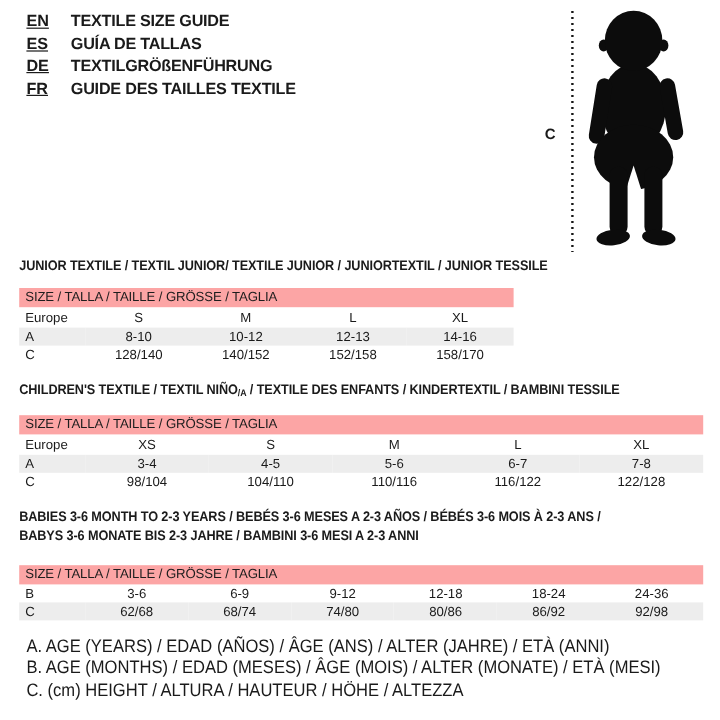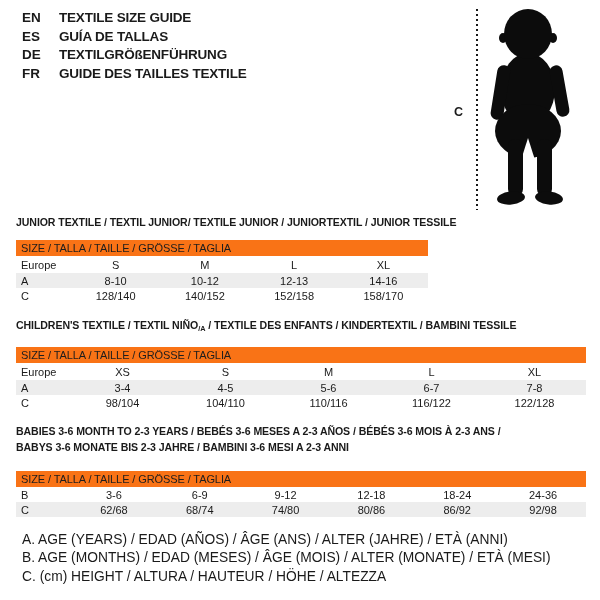--- a/index.html
+++ b/index.html
@@ -3,21 +3,21 @@
 <meta charset="utf-8">
 <style>
   html,body{margin:0;padding:0;background:#fff;}
   .page{
     position:relative;width:600px;height:600px;background:#ffffff;
     font-family:"Liberation Sans",sans-serif;color:#1a1a1a;overflow:hidden;
   }
   
   .lang-header{position:absolute;left:22px;top:9px;font-weight:bold;font-size:13.5px;line-height:18.6px;}
   .lang-row{display:flex;}
-  .lang-code{width:37px;}
+  .lang-code{width:37px;text-decoration:underline;}
   .lang-text{white-space:nowrap;letter-spacing:-0.2px;}
   
   .measure-line{
     position:absolute;left:476px;top:9px;width:2px;height:201px;
     background-image:repeating-linear-gradient(to bottom,#161616 0 2px,transparent 2px 5px);
   }
   .measure-label{position:absolute;left:454px;top:105px;font-size:12.5px;font-weight:600;}
   .baby{position:absolute;left:481px;top:7px;width:98px;height:202px;}
   
   .sec{position:absolute;left:16px;}
@@ -27,21 +27,21 @@
   .section-title{
     font-size:11.5px;font-weight:bold;white-space:nowrap;letter-spacing:-0.1px;
     transform:scaleX(0.92);transform-origin:0 50%;
   }
   .sub{font-size:8px;vertical-align:-2px;}
   .sec-junior .section-title{margin-bottom:12px;}
   .sec-childrens .section-title{margin-bottom:14px;}
   .babies-title-block{margin-bottom:16px;}
   .babies-title-block .section-title{line-height:15.5px;margin-bottom:0;}
   .size-bar{
-    height:16px;line-height:16px;background:#f97316;color:#1d1d1d;
+    height:16px;line-height:16px;background:#fca5a5;color:#1d1d1d;
     font-size:11px;padding-left:5px;letter-spacing:-0.1px;
   }
   table{border-collapse:collapse;table-layout:fixed;width:100%;}
   td{font-size:11px;height:15px;padding:0;text-align:center;vertical-align:middle;color:#1a1a1a;}
   td.rowlabel{text-align:left;padding-left:5px;}
   tr.cols-row td{height:17px;}
   tbody tr:nth-child(even){background:#ededed;}
   col.c-label{width:55px;}
   
   .legend{position:absolute;left:22px;top:530px;font-size:15px;font-weight:normal;line-height:18.3px;}

